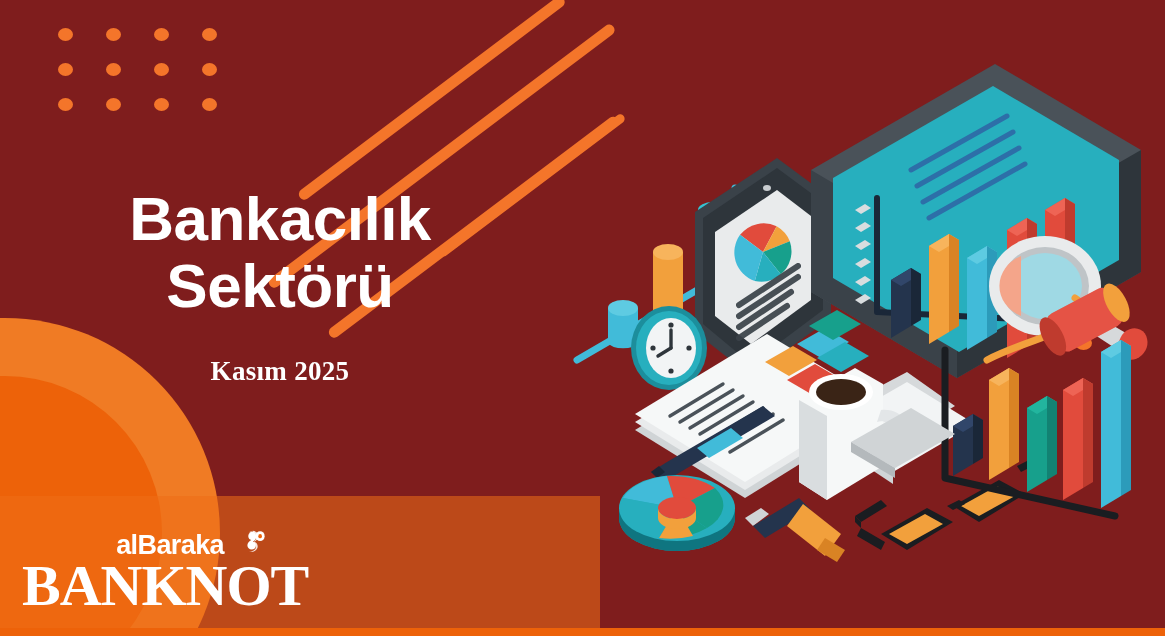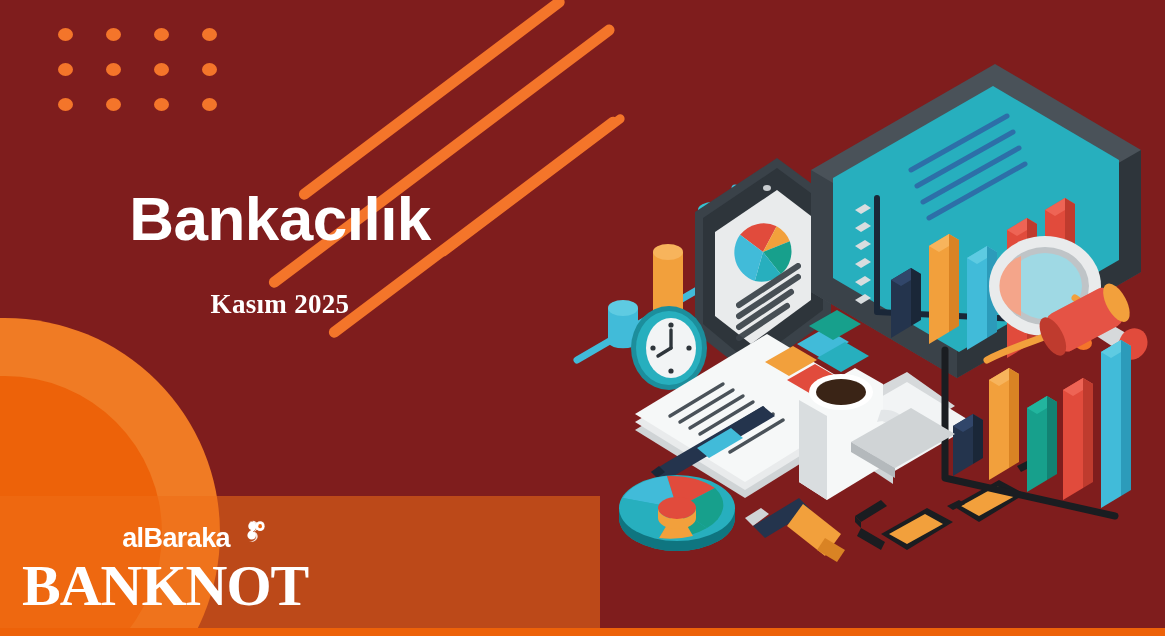--- a/index.html
+++ b/index.html
@@ -58,22 +58,22 @@
   }
   .subtitle{
     margin-top:36px;color:#FFFFFF;font-weight:700;font-size:27px;
     letter-spacing:.3px;
     font-family:Liberation Serif, serif;
   }
 
   
   .logo{position:absolute;left:22px;top:525px;width:270px;}
   .logo-top{
-    display:flex;align-items:flex-start;justify-content:flex-end;
-    gap:8px;padding-right:24px;height:34px;
+    display:flex;align-items:flex-end;justify-content:flex-end;
+    gap:14px;padding-right:24px;height:34px;
   }
   .logo-al{
     color:#fff;font-size:27px;font-weight:600;letter-spacing:-.6px;
     line-height:1;
   }
   .logo-mark{width:30px;height:30px;display:block;margin-top:-6px;}
   .logo-bank{
     color:#fff;font-family:"Liberation Serif","DejaVu Serif",serif;
     font-weight:700;font-size:58px;line-height:1;letter-spacing:-1px;
     margin-top:-2px;
@@ -115,20 +115,21 @@
       </div>
     <div class="dotcol" id="dotcol">
         <i style="left: 0px; top: 0px;"></i>
         <i style="left: 0px; top: 68px;"></i>
         <i style="left: 0px; top: 136px;"></i>
       </div>
   </div>
 
   <div class="text-block">
     <div class="title-line">Bankacılık</div>
+    <div class="title-line">Sektörü</div>
     <div class="subtitle">Kasım 2025</div>
   </div>
 
   <div class="logo">
     <div class="logo-top">
       <span class="logo-al">alBaraka</span>
       <svg class="logo-mark" viewBox="0 0 40 40">
         <path d="M14.5 4.2c4.4-2.2 9.6 0.4 9.9 5.3 0.2 3.4-2 5.6-4.6 7.5 2.3 0.4 4.1 2.3 4.1 4.9 0 3.2-2.6 5.3-5.6 5.3-3.3 0-5.8-2.4-5.8-5.6 0-3.3 2.4-5.3 5.3-7.1-2.4-0.6-4.1-2.5-4.1-5 0-2.2 1.3-4.1 3.2-5.1 0 0-2.4 0.1-2.4-0.2z" fill="#FFFFFF"></path>
         <path d="M19.6 2.4c4.1 0 7.4 3.2 7.4 7.1 0 3.9-2.9 5.9-5.7 7.6 2.8 0.6 5 2.9 5 6 0 4-3.4 7.1-7.6 7.1-1.5 0-2.8-0.4-3.9-1 1 0.3 2 0.4 2.9 0.4 3.6 0 6.2-2.5 6.2-5.8 0-2.9-2-4.9-4.8-5.4 3-1.9 5.4-4.1 5.4-7.6 0-3.3-2.4-5.9-5.7-6.3 0.3-0.1 0.6-0.1 0.8-0.1z" fill="#FFFFFF" opacity="0.85"></path>
         <ellipse cx="29.5" cy="9.5" rx="6" ry="6.6" fill="#FFFFFF"></ellipse>

